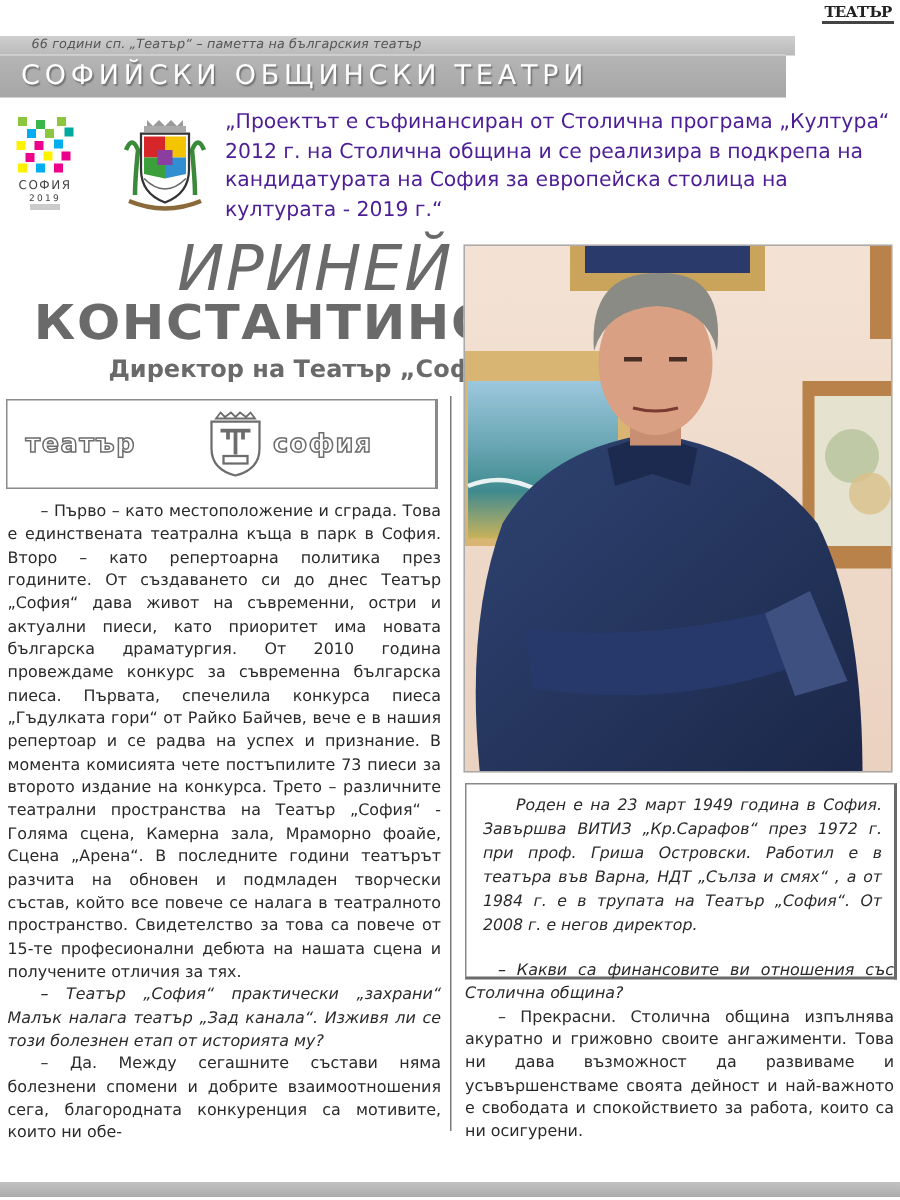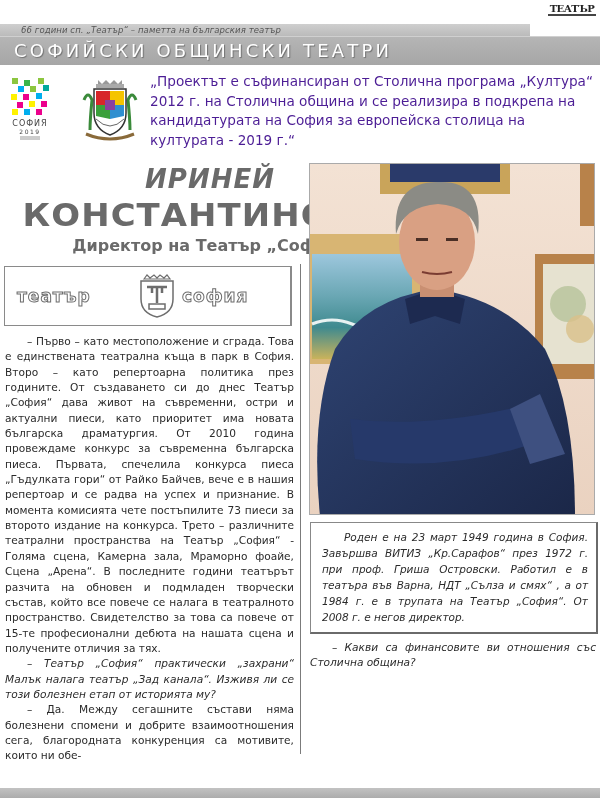--- a/index.html
+++ b/index.html
@@ -16,40 +16,40 @@
     color: #555; line-height: 13px; letter-spacing: 0.1px;
   }
   .mag-logo {
     position: absolute; left: 548px; top: 2px; width: 48px; height: 14px;
     font-family: "DejaVu Serif", serif; font-weight: bold; font-size: 10px;
     color: #222; letter-spacing: -0.5px; line-height: 14px; text-align: center;
     border-bottom: 2px solid #444;
   }
 
   .section-banner {
-    position: absolute; left: 0; top: 36px; width: 600px; height: 29px;
+    position: absolute; left: 0; top: 36px; width: 524px; height: 29px;
     background: linear-gradient(#b5b5b5, #a6a6a6);
     border-top: 1px solid #d0d0d0;
   }
   .section-banner span {
     position: absolute; left: 14px; top: 3px; font-size: 18px; line-height: 22px;
     color: #ffffff; letter-spacing: 3.2px; font-family: "DejaVu Sans", sans-serif;
     text-shadow: 1px 1px 1px #707070;
   }
 
   .logo-sofia2019 { position: absolute; left: 8px; top: 76px; width: 45px; height: 66px; }
   .logo-coat { position: absolute; left: 76px; top: 76px; width: 68px; height: 68px; }
 
   .project-note {
     position: absolute; left: 150px; top: 72px; width: 445px;
     font-size: 13.6px; line-height: 19.5px; color: #4c1d95;
   }
   .name-first {
     position: absolute; left: 60px; top: 160px; width: 300px; text-align: center;
-    font-size: 26px; font-weight: bold; font-style: italic; color: #6a6a6a; letter-spacing: 1px;
+    font-size: 42px; font-weight: normal; font-style: italic; color: #6a6a6a; letter-spacing: 1px;
     line-height: 38px;
   }
   .name-last {
     position: absolute; left: 10px; top: 196px; width: 360px; text-align: center;
     font-size: 32px; font-weight: bold; color: #6a6a6a; letter-spacing: 1px; line-height: 38px;
     transform: scaleX(1.06); transform-origin: center;
   }
   .name-role {
     position: absolute; left: 55px; top: 236px; width: 310px; text-align: center;
     font-size: 16px; font-weight: bold; color: #6a6a6a; line-height: 20px;
@@ -76,21 +76,21 @@
   }
   .col-left p { text-indent: 22px; }
   .col-left p.q { font-style: italic; }
 
   .photo {
     position: absolute; left: 309px; top: 163px; width: 286px; height: 352px;
     border: 1px solid #aaa; overflow: hidden; background: #f1ded0;
   }
 
   .bio-box {
-    position: absolute; left: 310px; top: 522px; width: 288px; height: 112px;
+    position: absolute; left: 310px; top: 522px; width: 288px; height: 131px;
     border: 1px solid #888; border-right: 2px solid #6a6a6a; border-bottom: 2px solid #6a6a6a;
     padding: 6px 8px 0 11px;
     font-size: 10.5px; line-height: 16px; font-style: italic; text-align: justify; color: #2a2a2a;
   }
   .bio-box p { text-indent: 22px; }
 
   .col-right {
     position: absolute; left: 310px; top: 640px; width: 286px;
     font-size: 10.6px; line-height: 15.35px; text-align: justify; color: #2a2a2a;
   }
@@ -234,16 +234,17 @@
     <path d="M112 108 q15 4 30 0" stroke="#7a3c32" stroke-width="2" fill="none"></path>
   </svg>
 </div>
 
 <div class="bio-box">
   <p>Роден е на 23 март 1949 година в София. Завършва ВИТИЗ „Кр.Сарафов“ през 1972 г. при проф. Гриша Островски. Работил е в театъра във Варна, НДТ „Сълза и смях“ , а от 1984 г. е в трупата на Театър „София“. От 2008 г. е негов директор.</p>
 </div>
 
 <div class="col-right">
   <p class="q">– Какви са финансовите ви отношения със Столична община?</p>
+  <p>– Прекрасни. Столична община изпълнява акуратно и грижовно своите ангажименти. Това ни дава възможност да развиваме и усъвършенстваме своята дейност и най-важното е свободата и спокойствието за работа, които са ни осигурени.</p>
 </div>
 
 <div class="page-number">23</div>
 <div class="footer-bar"></div>
 
 </body></html>

